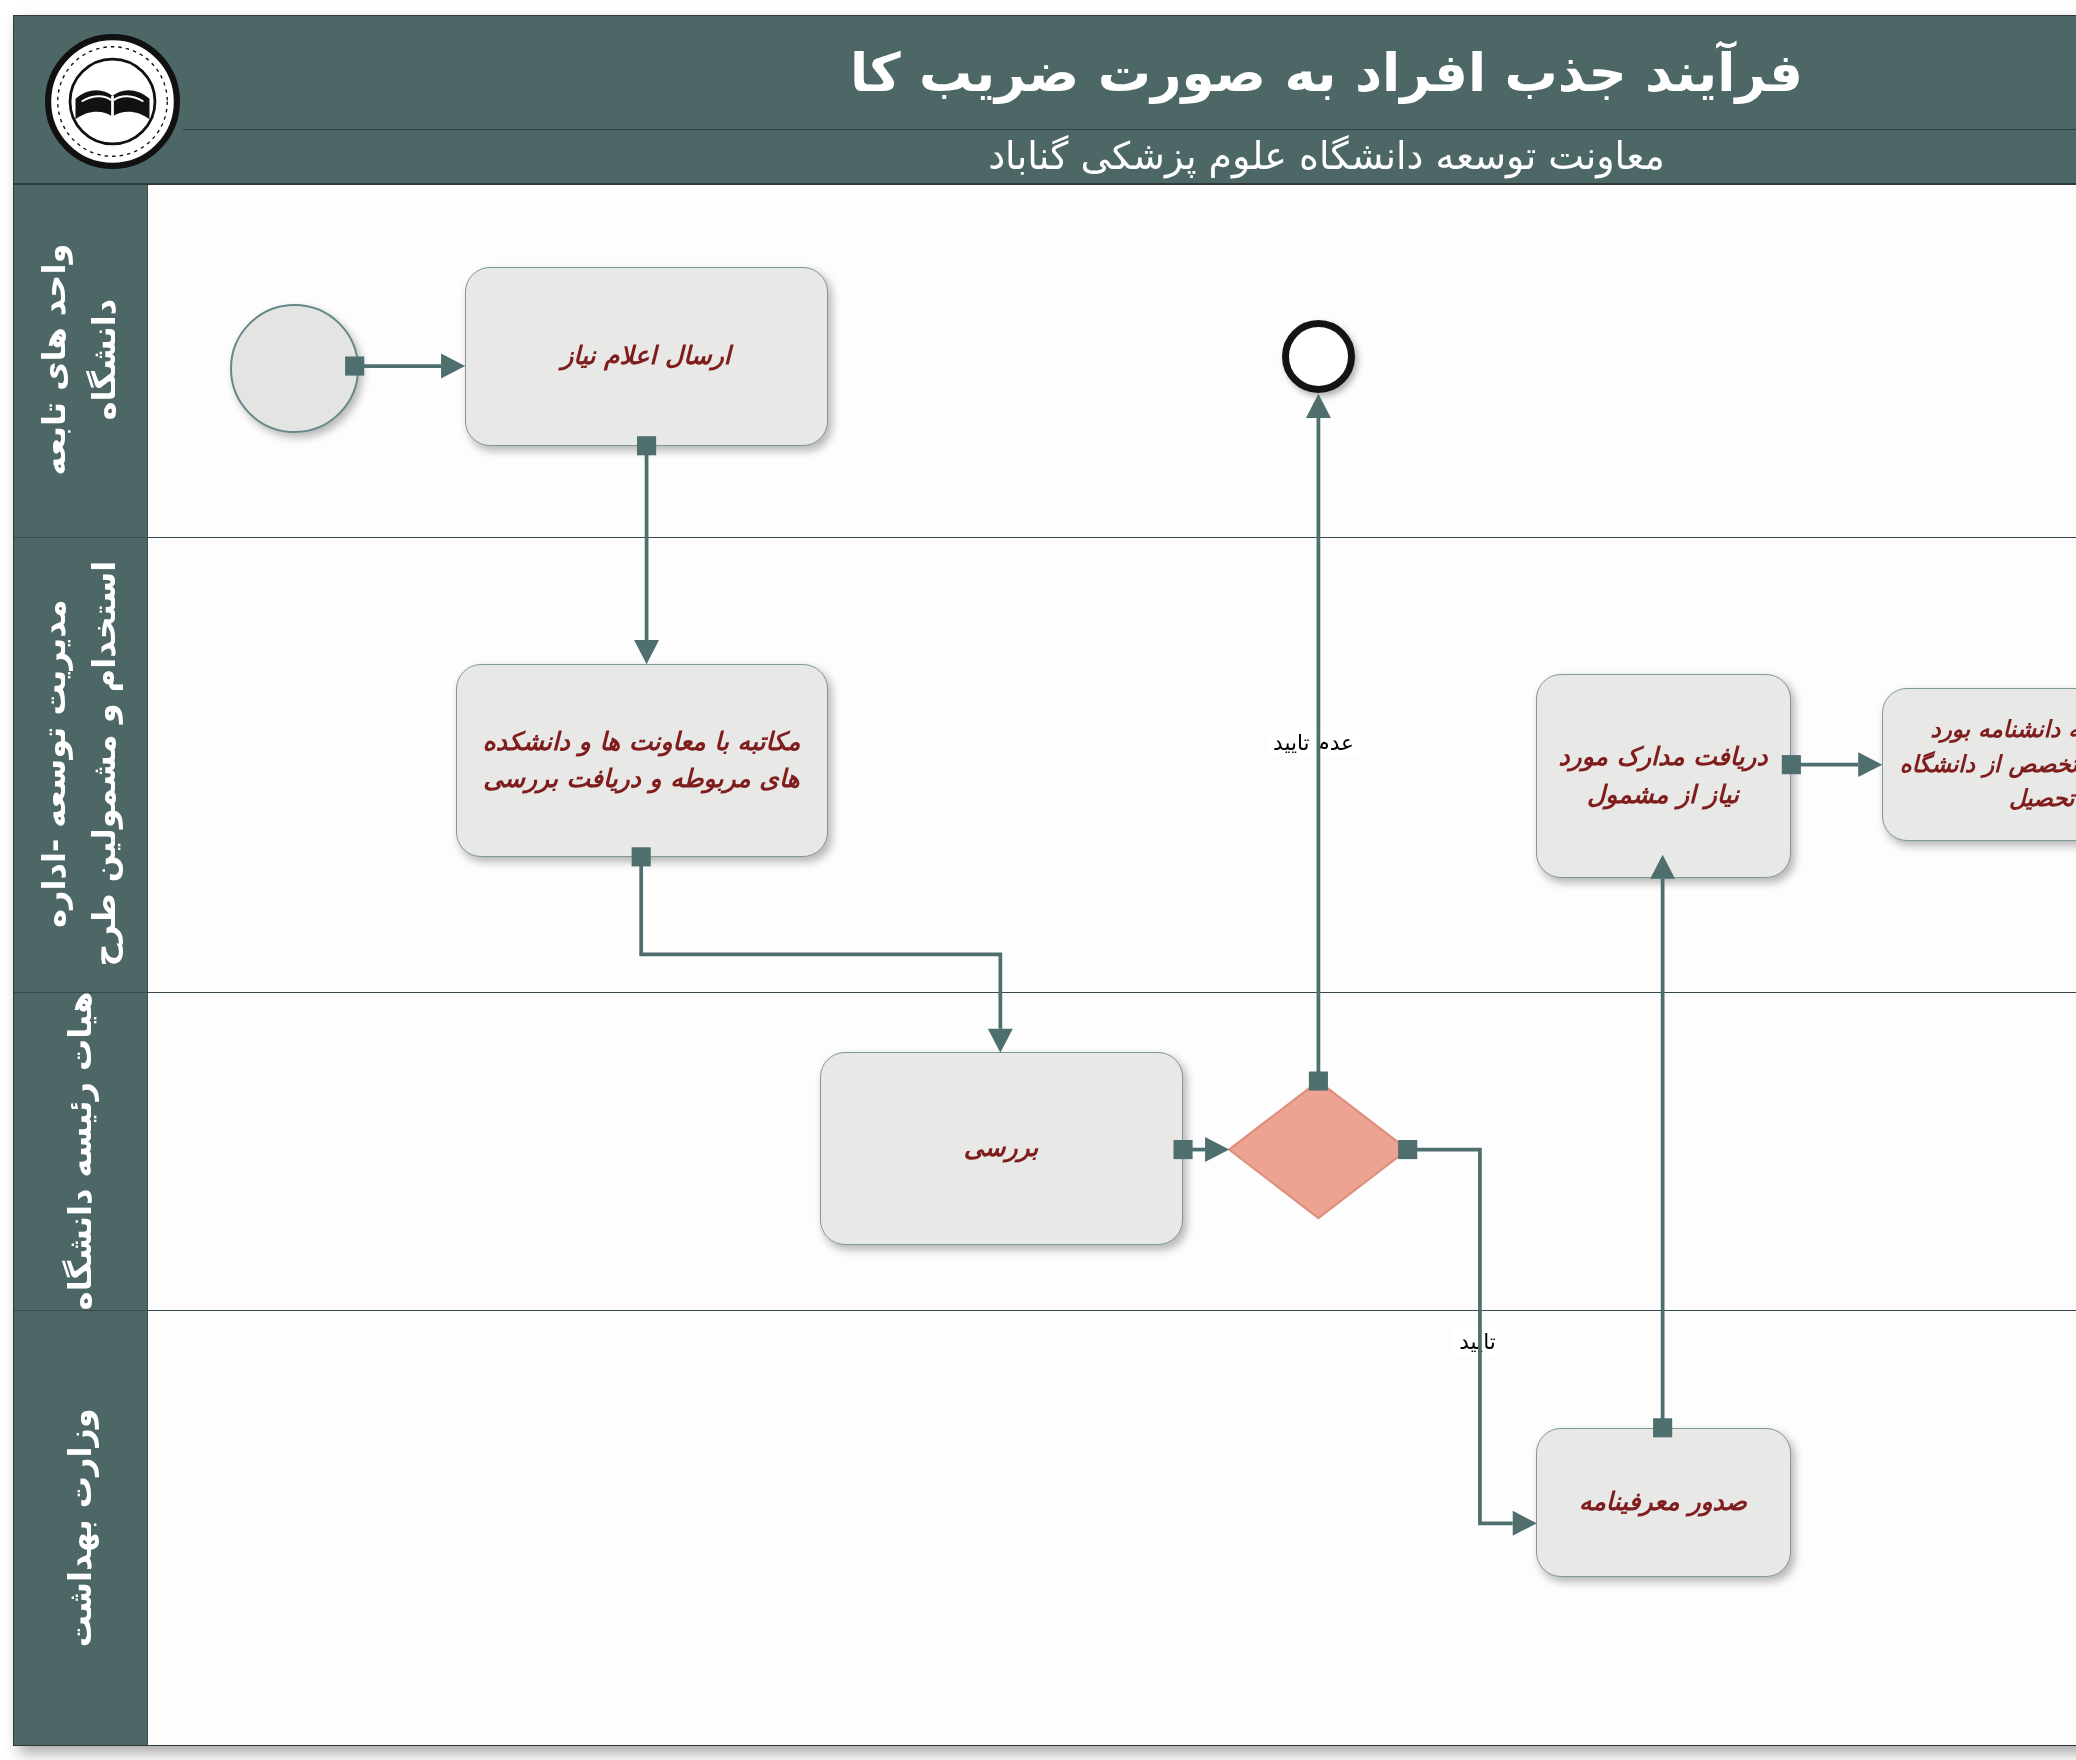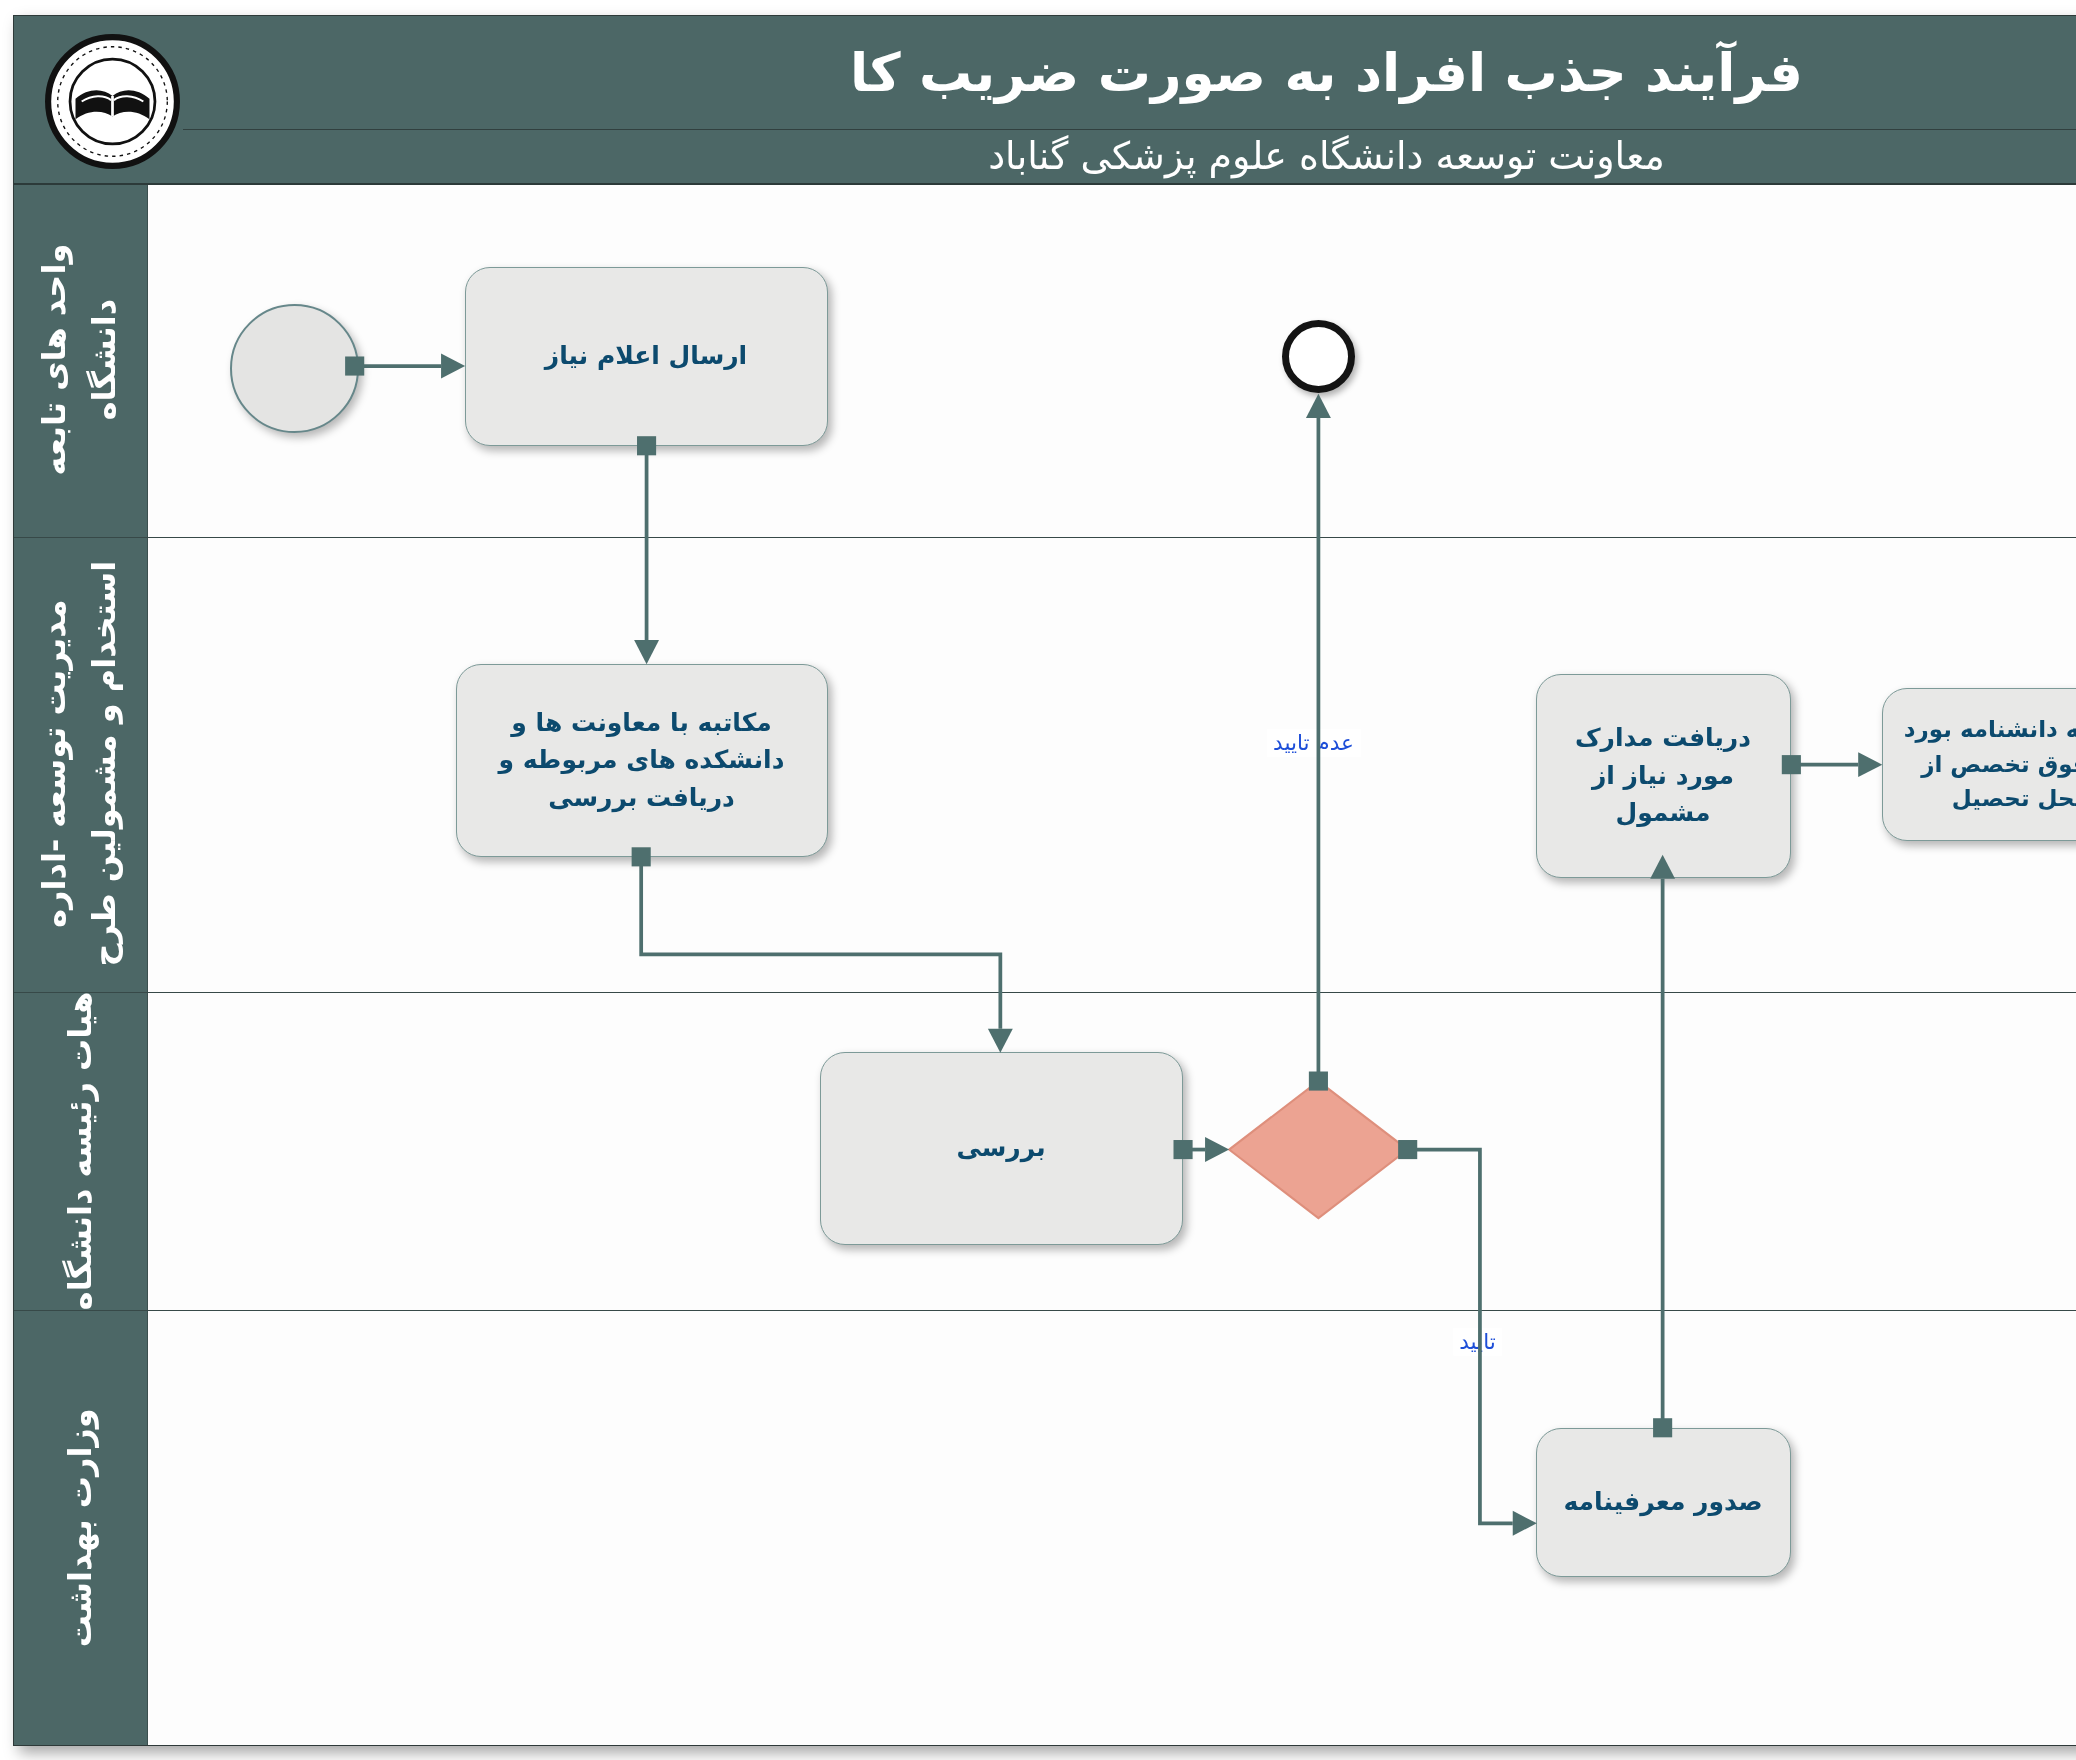--- a/index.html
+++ b/index.html
@@ -19,27 +19,27 @@
   
   .sidebar{position:absolute;left:0;top:167px;width:133px;height:1562px;background:#4c6766;}
   .sidebar-vline{position:absolute;left:133px;top:167px;width:1.2px;height:1562px;background:#3b4f4e;}
   .lane-line{position:absolute;left:0;width:100%;height:1.2px;background:#374948;}
   .lane-cell{position:absolute;left:0;width:133px;display:flex;align-items:center;justify-content:center;}
   .lane-label{transform:rotate(-90deg);white-space:pre;text-align:center;color:#fff;font-weight:bold;
               font-size:32px;line-height:1.55;direction:rtl;}
   
   .task{position:absolute;background:#e8e8e7;border:1.7px solid #7d9a98;border-radius:25px;
         display:flex;align-items:center;justify-content:center;text-align:center;
-        font-size:25px;font-weight:bold;color:#0c4a6e;direction:rtl;line-height:1.5;
-        box-shadow:3.7px 4.6px 8.3px rgba(0,0,0,.28);padding:4.2px 10.8px;box-sizing:border-box;}
+        font-size:25px;font-weight:bold;color:#7f1d1d;direction:rtl;line-height:1.5;
+        box-shadow:3.7px 4.6px 8.3px rgba(0,0,0,.28);padding:4.2px 10.8px;box-sizing:border-box;font-style:italic;}
   .start-event{position:absolute;background:#e4e4e3;border:2.5px solid #66878a;border-radius:50%;
         box-shadow:3.7px 4.6px 8.3px rgba(0,0,0,.28);}
   .end-event{position:absolute;background:#fff;border:7px solid #141414;border-radius:50%;
         box-shadow:2.9px 3.7px 6.6px rgba(0,0,0,.3);}
-  .conn-label{position:absolute;transform:translate(-50%,-50%);background:#fff;color:#1d4ed8;
+  .conn-label{position:absolute;transform:translate(-50%,-50%);background:#fff;color:#000000;
         font-size:21.6px;padding:1.7px 6.6px;direction:rtl;white-space:nowrap;}
   svg.overlay{position:absolute;left:0;top:0;pointer-events:none;}
 </style>
 </head>
 <body>
 
 <div id="canvas">
   <div class="frame">
 
     <div class="header">

